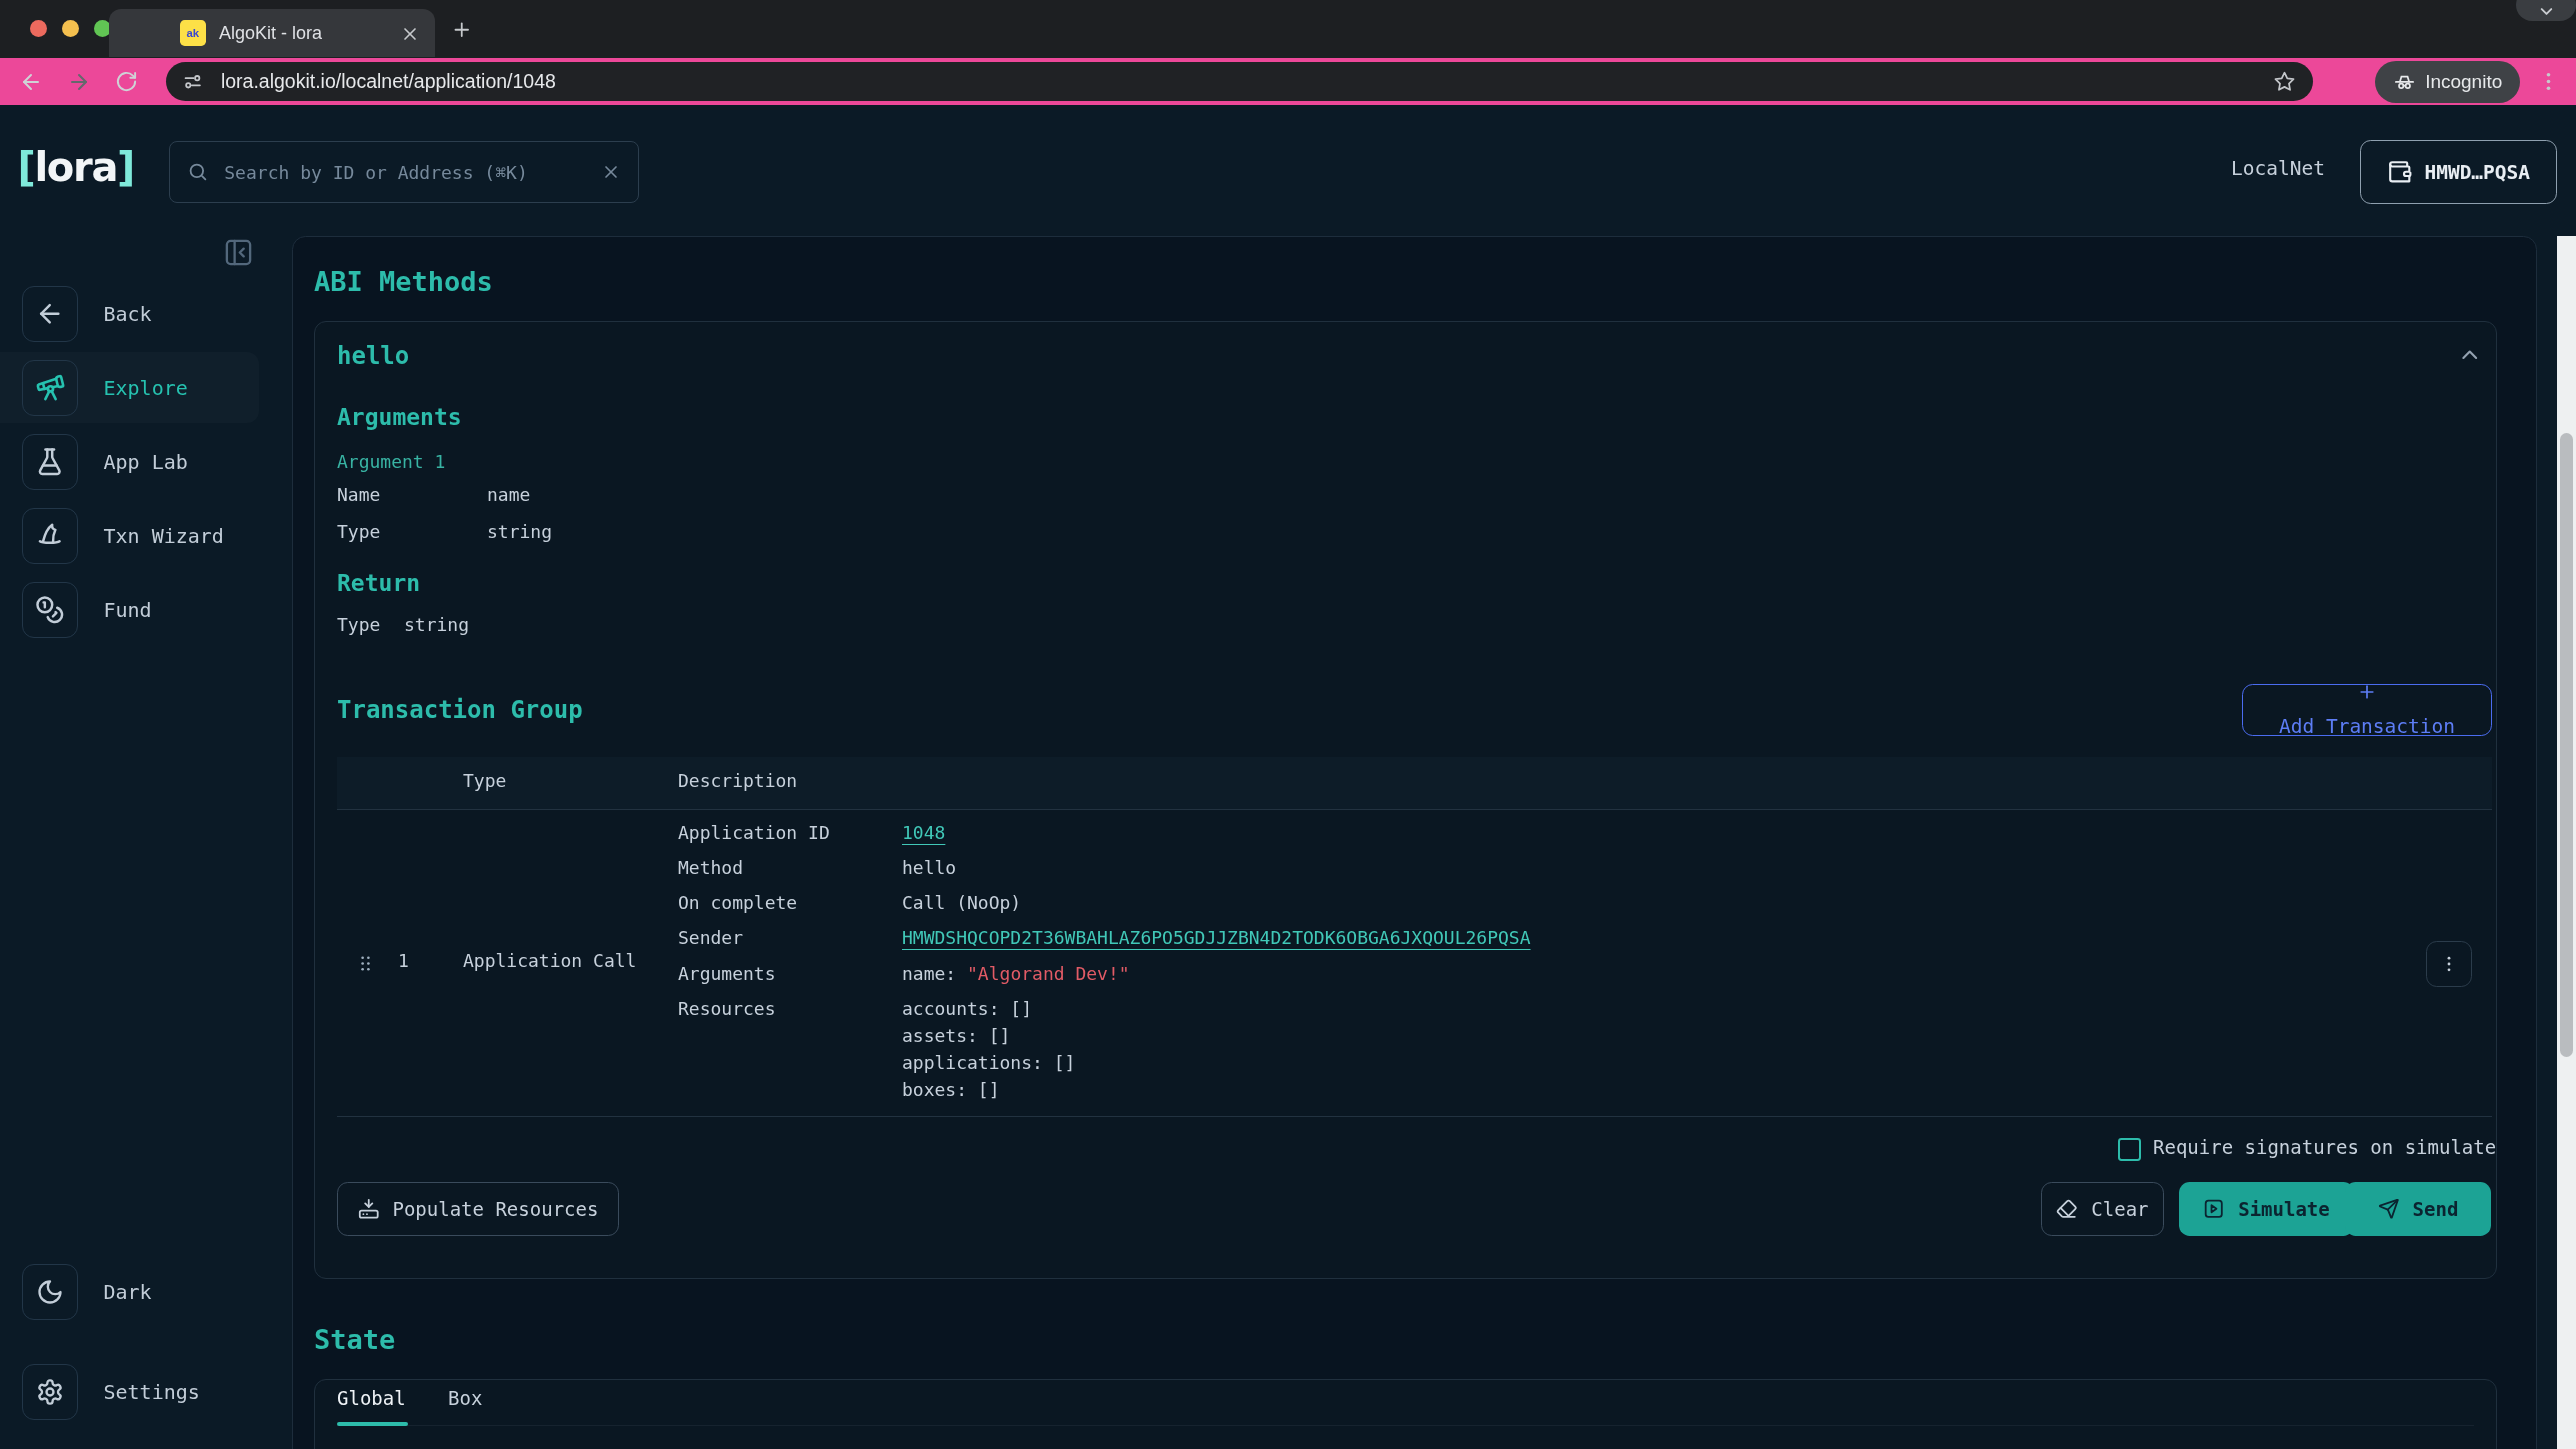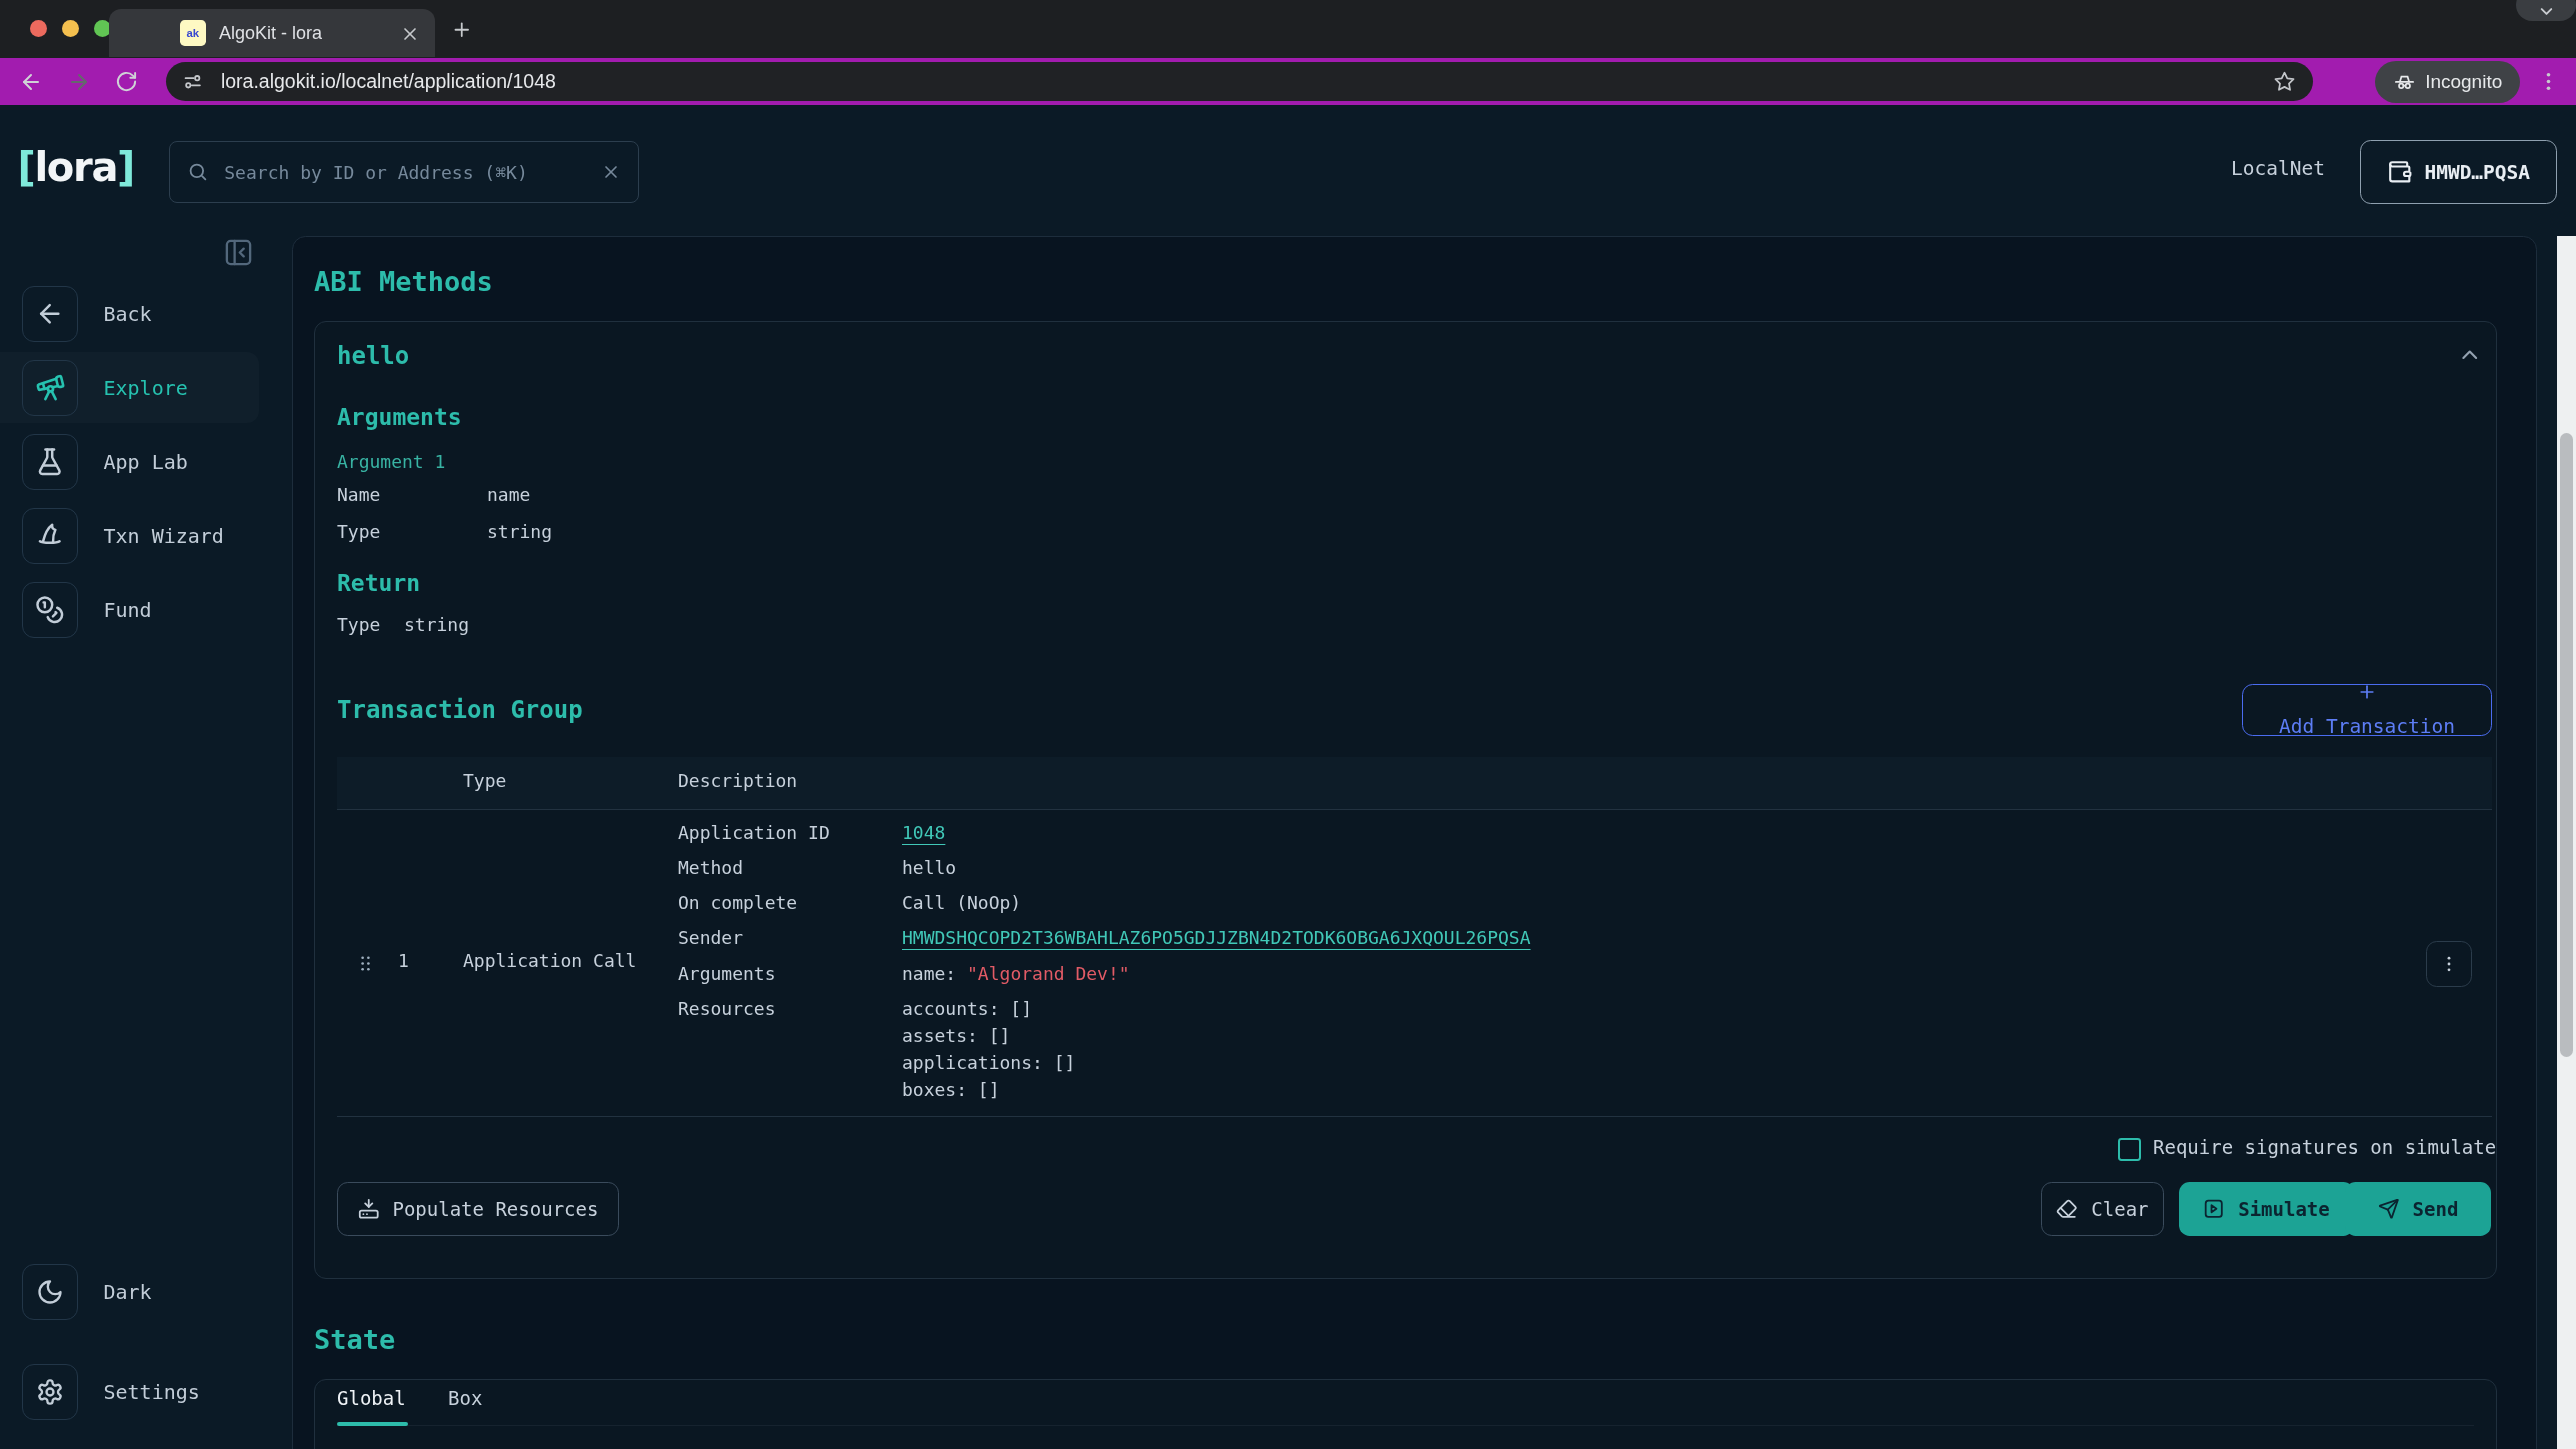--- a/index.html
+++ b/index.html
@@ -4,24 +4,24 @@
 <style>
   html,body{margin:0;padding:0;background:#000;}
   #screen{position:relative;width:2576px;height:1449px;overflow:hidden;background:#0b1a26;
           font-family:"DejaVu Sans Mono","Liberation Mono",monospace;}
   .abs{position:absolute;}
   .chrome-font{font-family:"Liberation Sans","DejaVu Sans",sans-serif;}
   
   .tabstrip{left:0;top:0;width:2576px;height:58px;background:#1d1f22;}
   .light{border-radius:50%;width:17.4px;height:17.4px;top:20px;}
   .tab{left:109px;top:9.4px;width:326px;height:48px;background:#35373b;border-radius:12px 12px 0 0;}
-  .favicon{left:71px;top:10.7px;width:25.5px;height:25.5px;background:#fef9c3;border-radius:4.7px;
+  .favicon{left:71px;top:10.7px;width:25.5px;height:25.5px;background:#fde047;border-radius:4.7px;
            color:#3948d0;font-size:11.4px;font-weight:bold;display:flex;align-items:center;justify-content:center;}
   .tab-title{left:110px;top:13.4px;font-size:18px;color:#dfe1e5;white-space:nowrap;}
-  .toolbar{left:0;top:58px;width:2576px;height:47px;background:#a21caf;}
+  .toolbar{left:0;top:58px;width:2576px;height:47px;background:#ec4899;}
   .urlbar{left:166px;top:4px;width:2147px;height:39px;border-radius:19.5px;background:#202225;display:flex;align-items:center;}
   .url-text{font-size:19.5px;color:#e7e9eb;white-space:nowrap;}
   .pill-incognito{left:2375px;top:2.7px;width:145px;height:42px;border-radius:21px;background:#3f4246;
                   display:flex;align-items:center;justify-content:center;gap:9.4px;color:#e7e9eb;font-size:19px;}
   .chev-pill{left:2516px;top:-10.7px;width:60px;height:32px;border-radius:16px;background:#3a3d41;
              display:flex;align-items:flex-end;justify-content:center;color:#c9ccd0;}
   
   .appheader{left:0;top:105px;width:2576px;height:131px;background:#0b1a26;}
   .logo{left:17.4px;top:144px;font-size:40px;font-weight:700;font-family:"DejaVu Sans","Liberation Sans",sans-serif;letter-spacing:-1.3px;}
   .logo .br{color:#7fe9da;} .logo .nm{color:#f2f5f7;}

